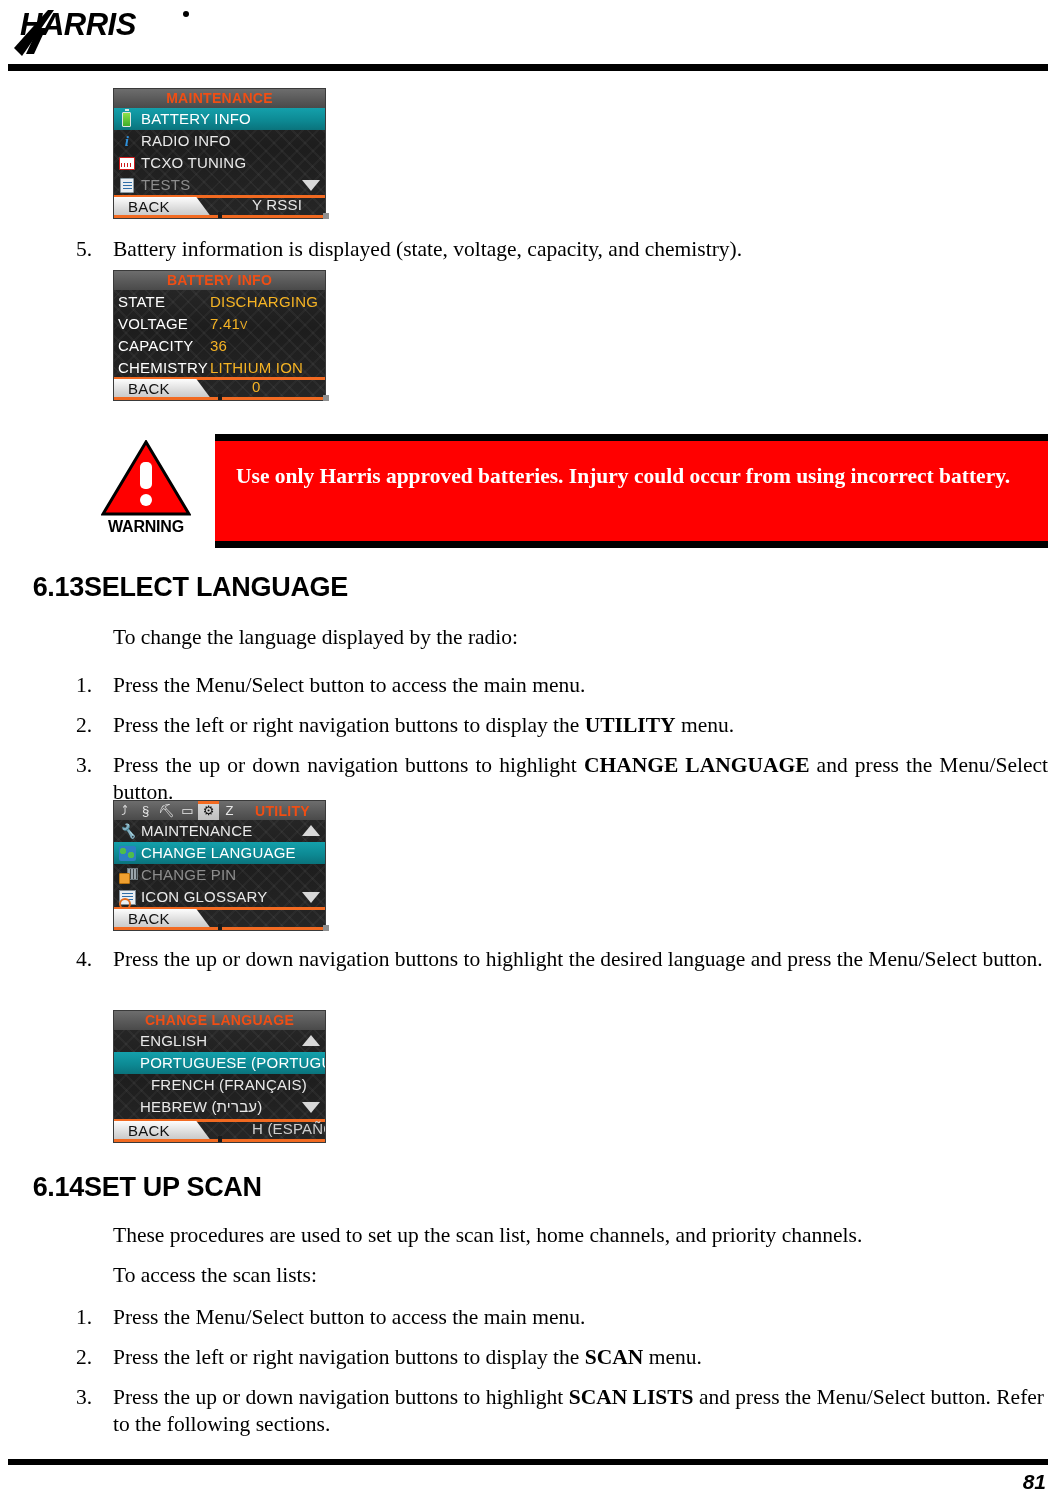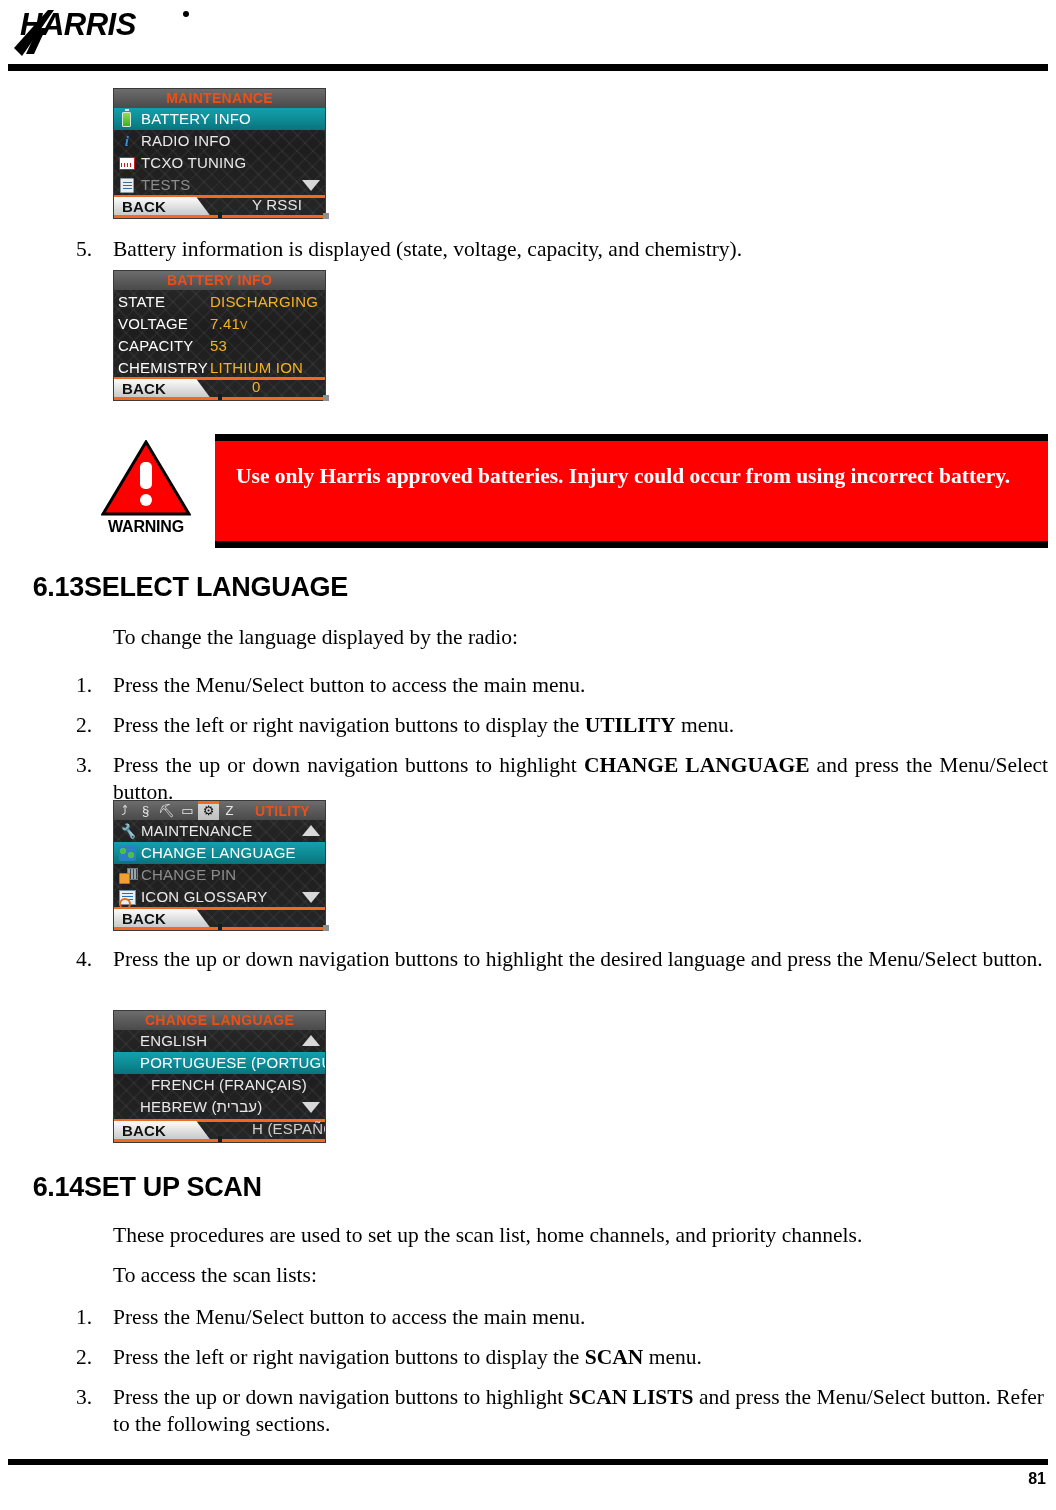--- a/index.html
+++ b/index.html
@@ -327,23 +327,23 @@
     height: 3px;
     background: #f26a21;
   }
   .softbar .bkey {
     position: absolute;
     left: 0; top: 2px;
     width: 98px; height: 21px;
     background: linear-gradient(180deg,#fdfdfd 0%, #d8d8d8 60%, #c2c2c2 100%);
     color: #111;
     font-size: 15px;
-    font-weight: bold;
+    font-weight: normal;
     line-height: 20px;
-    padding-left: 8px;
+    padding-left: 14px;
     letter-spacing: 0.2px;
     clip-path: polygon(0 0, 84% 0, 100% 100%, 0 100%);
   }
   .softbar .ghost {
     position: absolute;
     left: 102px; top: 1px;
     color: #e9e9e9;
     font-size: 15px;
     white-space: nowrap;
     letter-spacing: 0.2px;
@@ -404,21 +404,22 @@
     position: absolute;
     left: 8px; top: 1459px;
     width: 1040px; height: 6px;
     background: #000;
   }
   .page-num {
     position: absolute;
     right: 10px; top: 1470px;
     font-family: "Liberation Sans", sans-serif;
     font-weight: bold;
-    font-size: 16px;
+    font-style: italic;
+    font-size: 21px;
   }
 </style>
 </head>
 <body>
 
 <div class="page-header">
   <div class="logo-wrap">
     <svg viewBox="0 0 250 62" width="250" height="62" aria-hidden="true">
       <g fill="#000000">
         <path d="M6 44 L40 6 L46 6 L14 52 Z"></path>
@@ -483,21 +484,21 @@
     <div class="irow">
       <span class="ikey">STATE</span>
       <span class="ival">DISCHARGING</span>
     </div>
     <div class="irow">
       <span class="ikey">VOLTAGE</span>
       <span class="ival"><span>7.41</span><span class="unit">V</span></span>
     </div>
     <div class="irow">
       <span class="ikey">CAPACITY</span>
-      <span class="ival">53</span>
+      <span class="ival">36</span>
     </div>
     <div class="irow">
       <span class="ikey">CHEMISTRY</span>
       <span class="ival">LITHIUM ION</span>
     </div>
   </div>
   <div class="softbar">
     <div class="orangeline"></div>
     <div class="bkey">BACK</div>
     <div class="ghost" style="color:#f5b324;">0</div>

